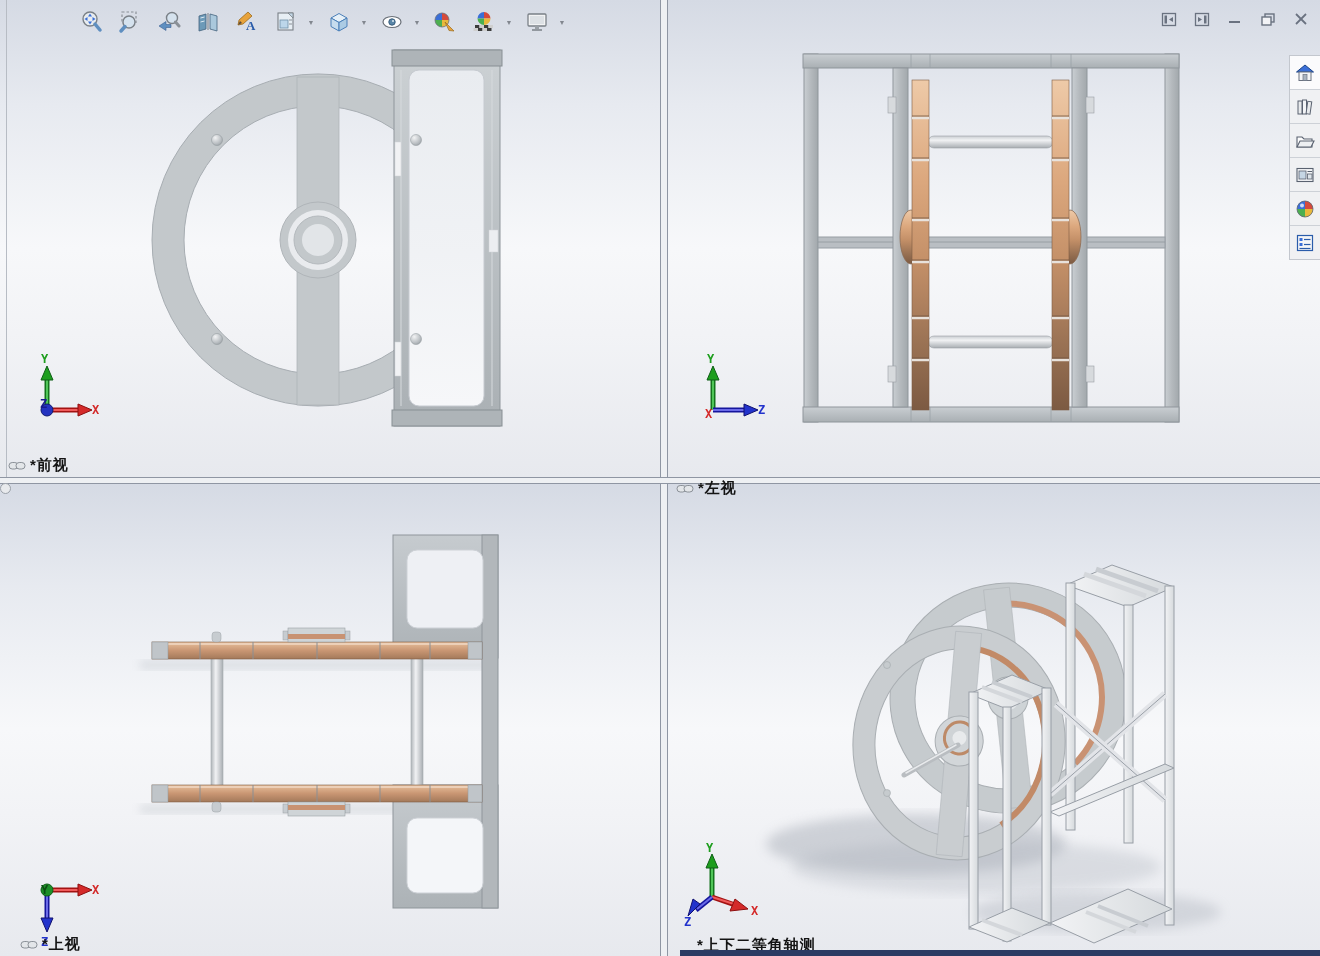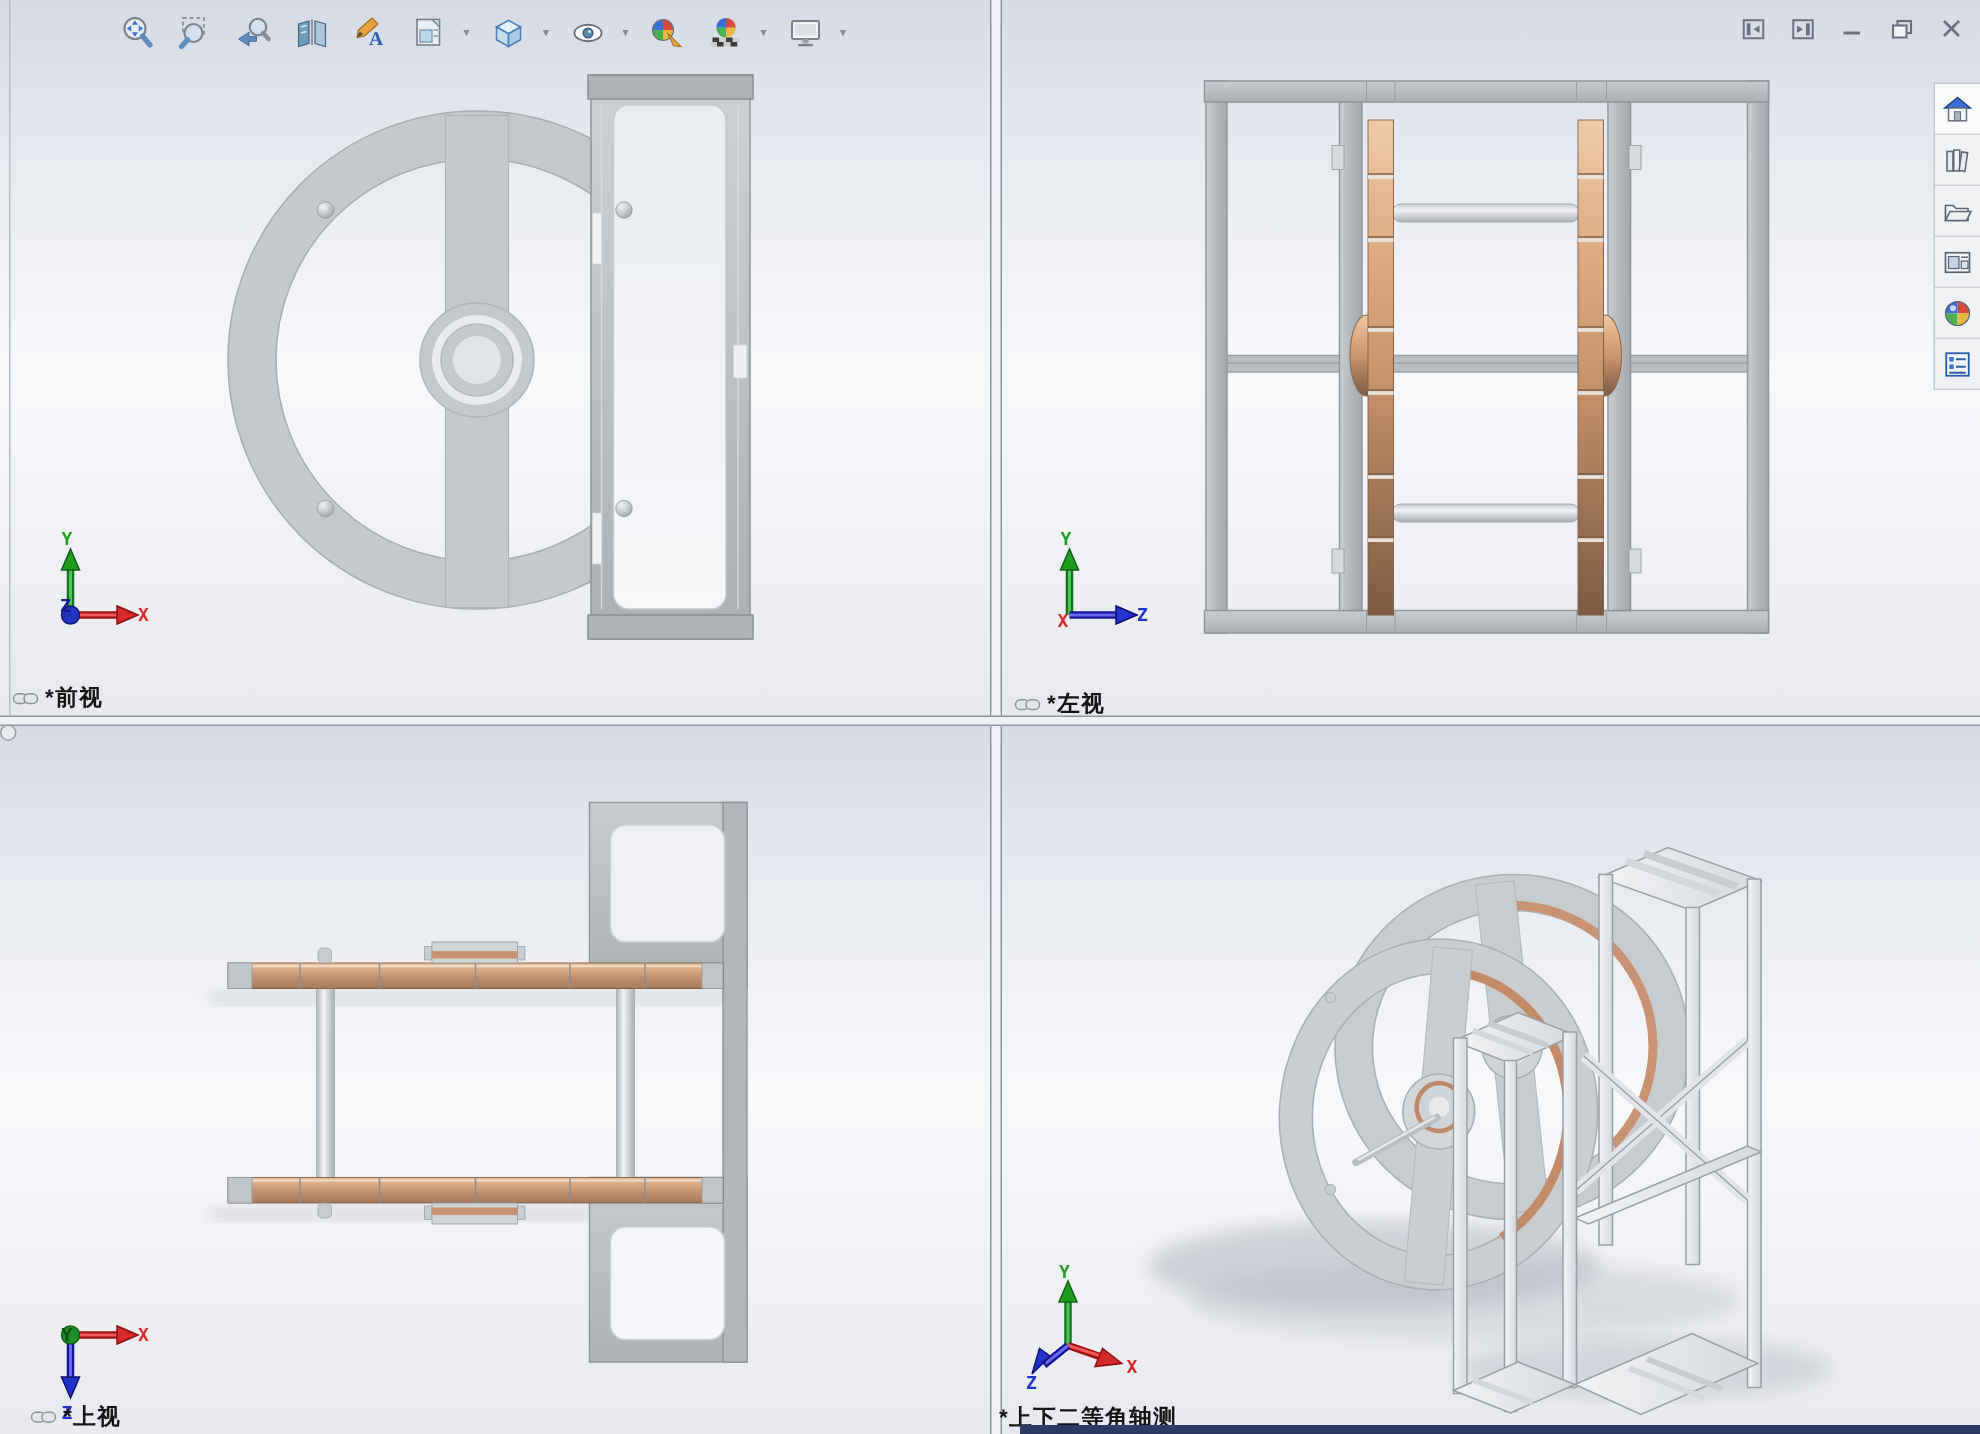--- a/index.html
+++ b/index.html
@@ -205,21 +205,21 @@
       <line x1="19" y1="58" x2="19" y2="27" stroke="#4fc558" stroke-width="2"></line>
       <polygon points="19,14 13,28 25,28" fill="#1e9e1e" stroke="#0f5f16"></polygon>
       <line x1="19" y1="58" x2="52" y2="58" stroke="#15159c" stroke-width="5"></line>
       <line x1="19" y1="58" x2="51" y2="58" stroke="#6a6ae8" stroke-width="2"></line>
       <polygon points="64,58 50,52 50,64" fill="#2233cc" stroke="#10106e"></polygon>
       <text x="11" y="66" fill="#d42a2a">X</text>
       <text x="13" y="11" fill="#1e9e1e">Y</text>
       <text x="64" y="62" fill="#2233cc">Z</text>
     </svg>
 
-    <div class="vp-label" style="left:10px;top:460px">
+    <div class="vp-label" style="left:10px;top:479px">
       <svg width="18" height="11">
         <rect x="1" y="2.5" width="9" height="6.5" rx="3.2" fill="#e3e6e9" stroke="#8a9097"></rect>
         <rect x="8" y="2.5" width="9" height="6.5" rx="3.2" fill="#e3e6e9" stroke="#8a9097"></rect>
       </svg>
       <span class="txt">*左视</span>
     </div>
   </div>
 
   <div class="viewport" id="vp-top">
     <svg class="model" width="660" height="474">
@@ -402,21 +402,21 @@
       <line x1="28" y1="55" x2="53" y2="63" stroke="#ef5a5a" stroke-width="2"></line>
       <polygon points="64,67 51,57 46,69" fill="#d42a2a" stroke="#8d0f0f"></polygon>
       <line x1="28" y1="55" x2="12" y2="68" stroke="#15159c" stroke-width="5"></line>
       <line x1="28" y1="55" x2="13" y2="67" stroke="#6a6ae8" stroke-width="2"></line>
       <polygon points="4,74 16,62 9,57" fill="#2233cc" stroke="#10106e"></polygon>
       <text x="22" y="10" fill="#1e9e1e">Y</text>
       <text x="67" y="73" fill="#d42a2a">X</text>
       <text x="0" y="84" fill="#2233cc">Z</text>
     </svg>
 
-    <div class="vp-label" style="left:0;top:454px">
+    <div class="vp-label" style="left:31px;top:454px">
       <span class="txt">*上下二等角轴测</span>
     </div>
   </div>
 
   <div class="splitter-h"></div>
   <div class="splitter-v"></div>
   <div class="panel-knob"></div>
 
   <div class="toolbar">
     <div class="tb-btn">

